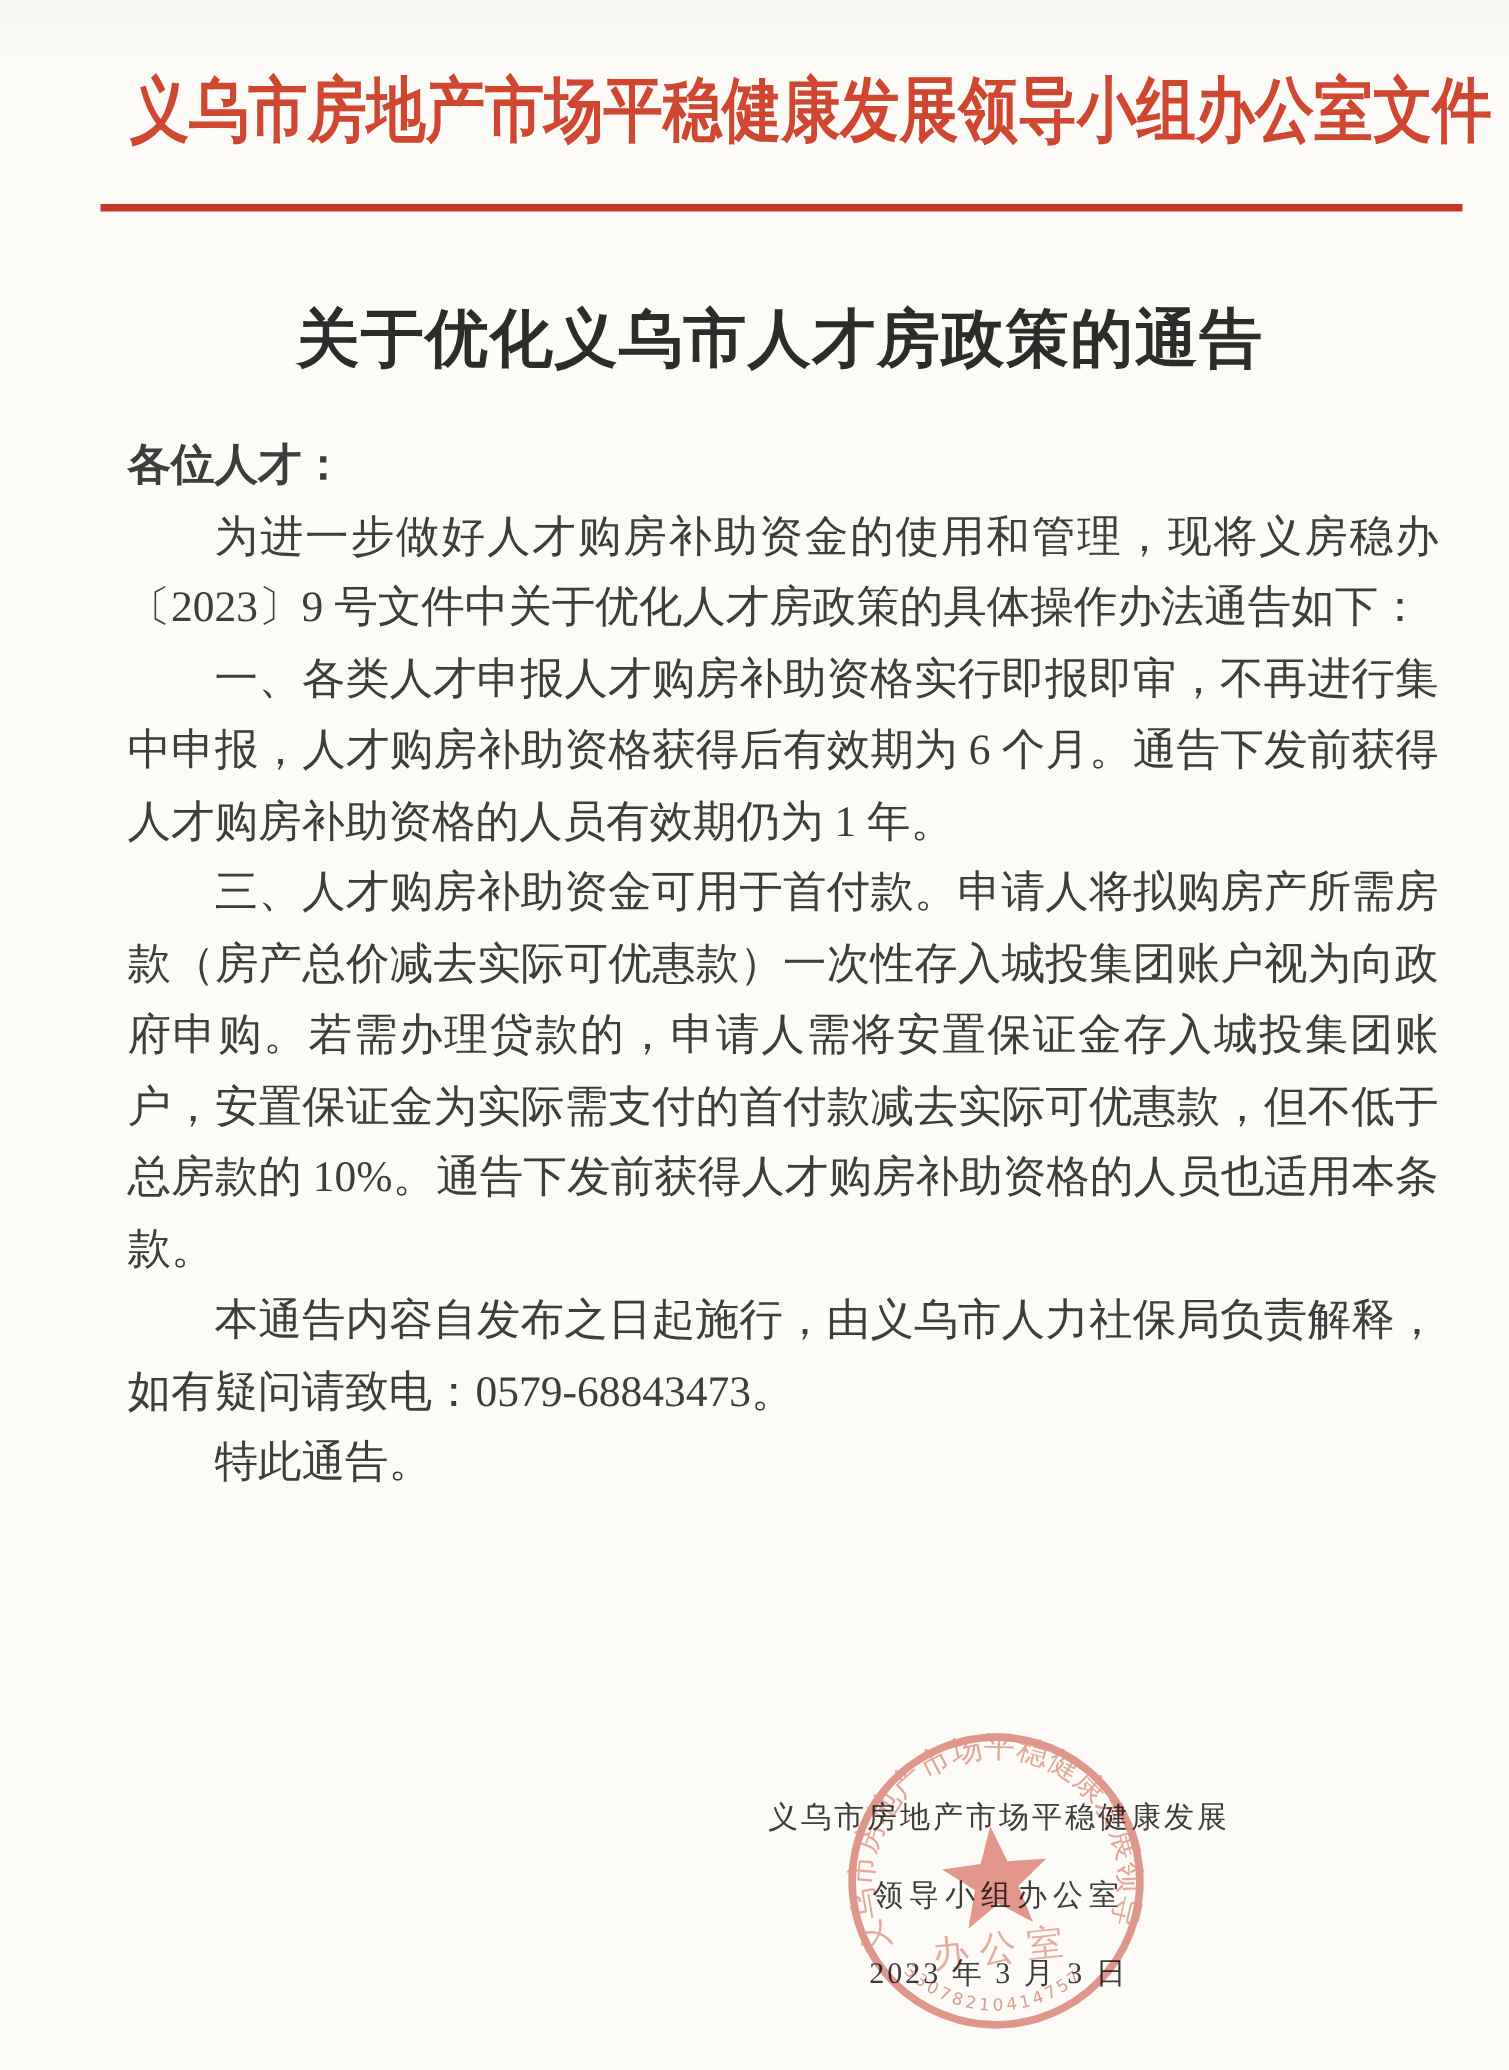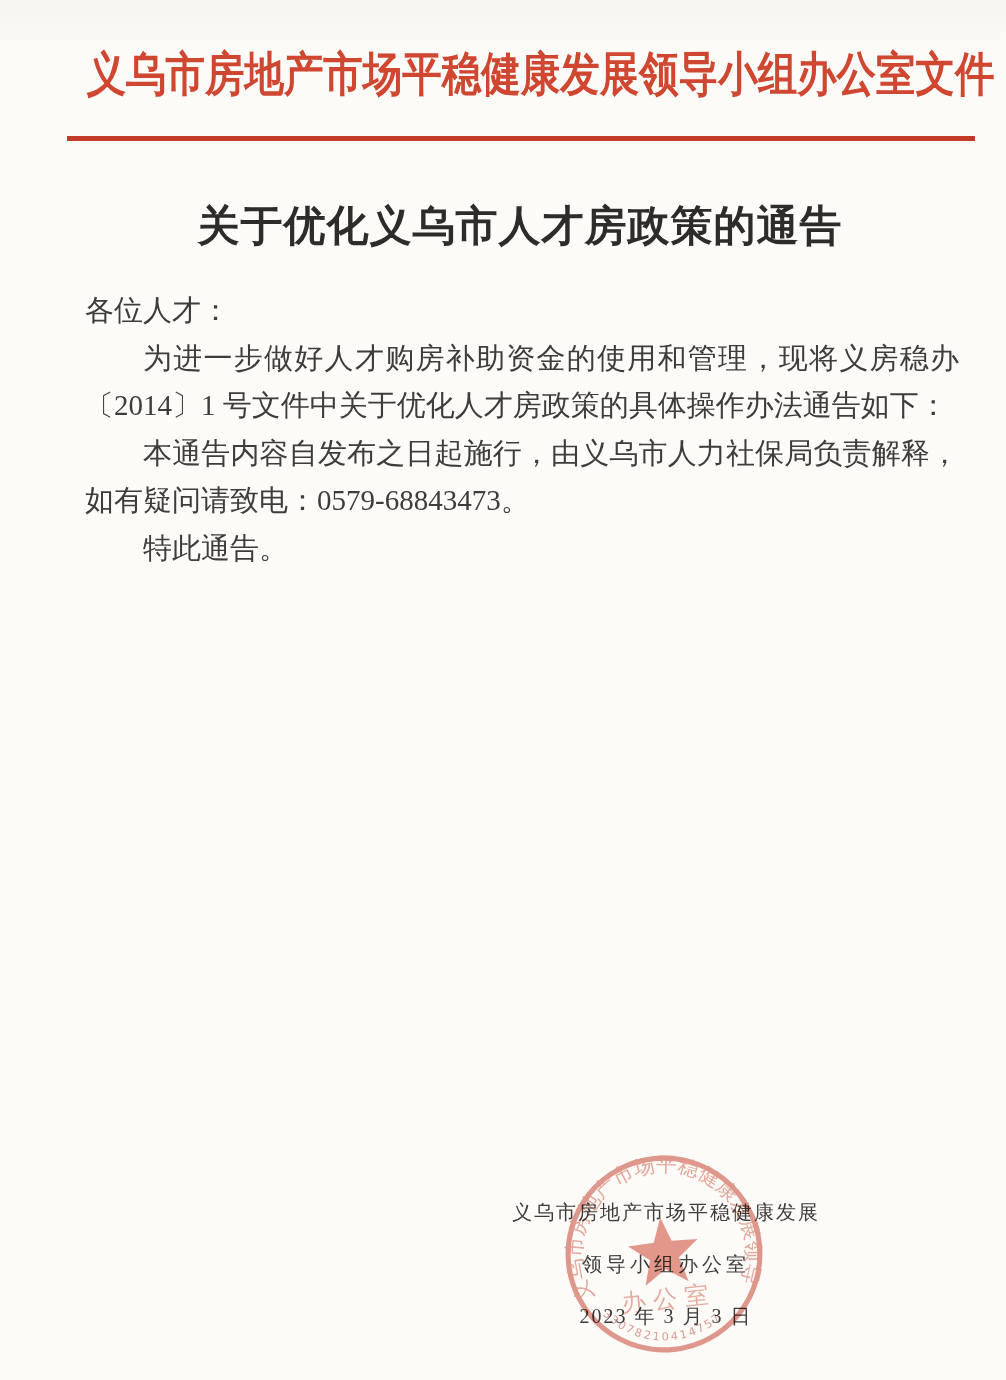--- a/index.html
+++ b/index.html
@@ -63,20 +63,21 @@
     line-height: 47.5px;
     text-align: justify;
     text-justify: inter-character;
   }
   .doc-body p {
     margin: 0;
     text-indent: 2em;
   }
   .doc-body p.salutation {
     text-indent: 0;
+    font-weight: bold;
   }
   .signature {
     position: absolute;
     top: 1186px;
     left: 448px;
     width: 436px;
     text-align: center;
     font-size: 20px;
     line-height: 52px;
     color: #3e3d3b;
@@ -104,21 +105,23 @@
   <div class="red-header">
     <span class="red-header-inner">义乌市房地产市场平稳健康发展领导小组办公室文件</span>
   </div>
 
   <div class="red-rule"></div>
 
   <div class="doc-title">关于优化义乌市人才房政策的通告</div>
 
   <div class="doc-body">
     <p class="salutation">各位人才：</p>
-    <p>为进一步做好人才购房补助资金的使用和管理，现将义房稳办〔2014〕1 号文件中关于优化人才房政策的具体操作办法通告如下：</p>
+    <p>为进一步做好人才购房补助资金的使用和管理，现将义房稳办〔2023〕9 号文件中关于优化人才房政策的具体操作办法通告如下：</p>
+    <p>一、各类人才申报人才购房补助资格实行即报即审，不再进行集中申报，人才购房补助资格获得后有效期为 6 个月。通告下发前获得人才购房补助资格的人员有效期仍为 1 年。</p>
+    <p>三、人才购房补助资金可用于首付款。申请人将拟购房产所需房款（房产总价减去实际可优惠款）一次性存入城投集团账户视为向政府申购。若需办理贷款的，申请人需将安置保证金存入城投集团账户，安置保证金为实际需支付的首付款减去实际可优惠款，但不低于总房款的 10%。通告下发前获得人才购房补助资格的人员也适用本条款。</p>
     <p>本通告内容自发布之日起施行，由义乌市人力社保局负责解释，如有疑问请致电：0579-68843473。</p>
     <p>特此通告。</p>
   </div>
 
   <div class="signature">
     <div class="sig-line-1">义乌市房地产市场平稳健康发展</div>
     <div class="sig-line-2">领导小组办公室</div>
     <div class="sig-date">2023 年 3 月 3 日</div>
   </div>
 

